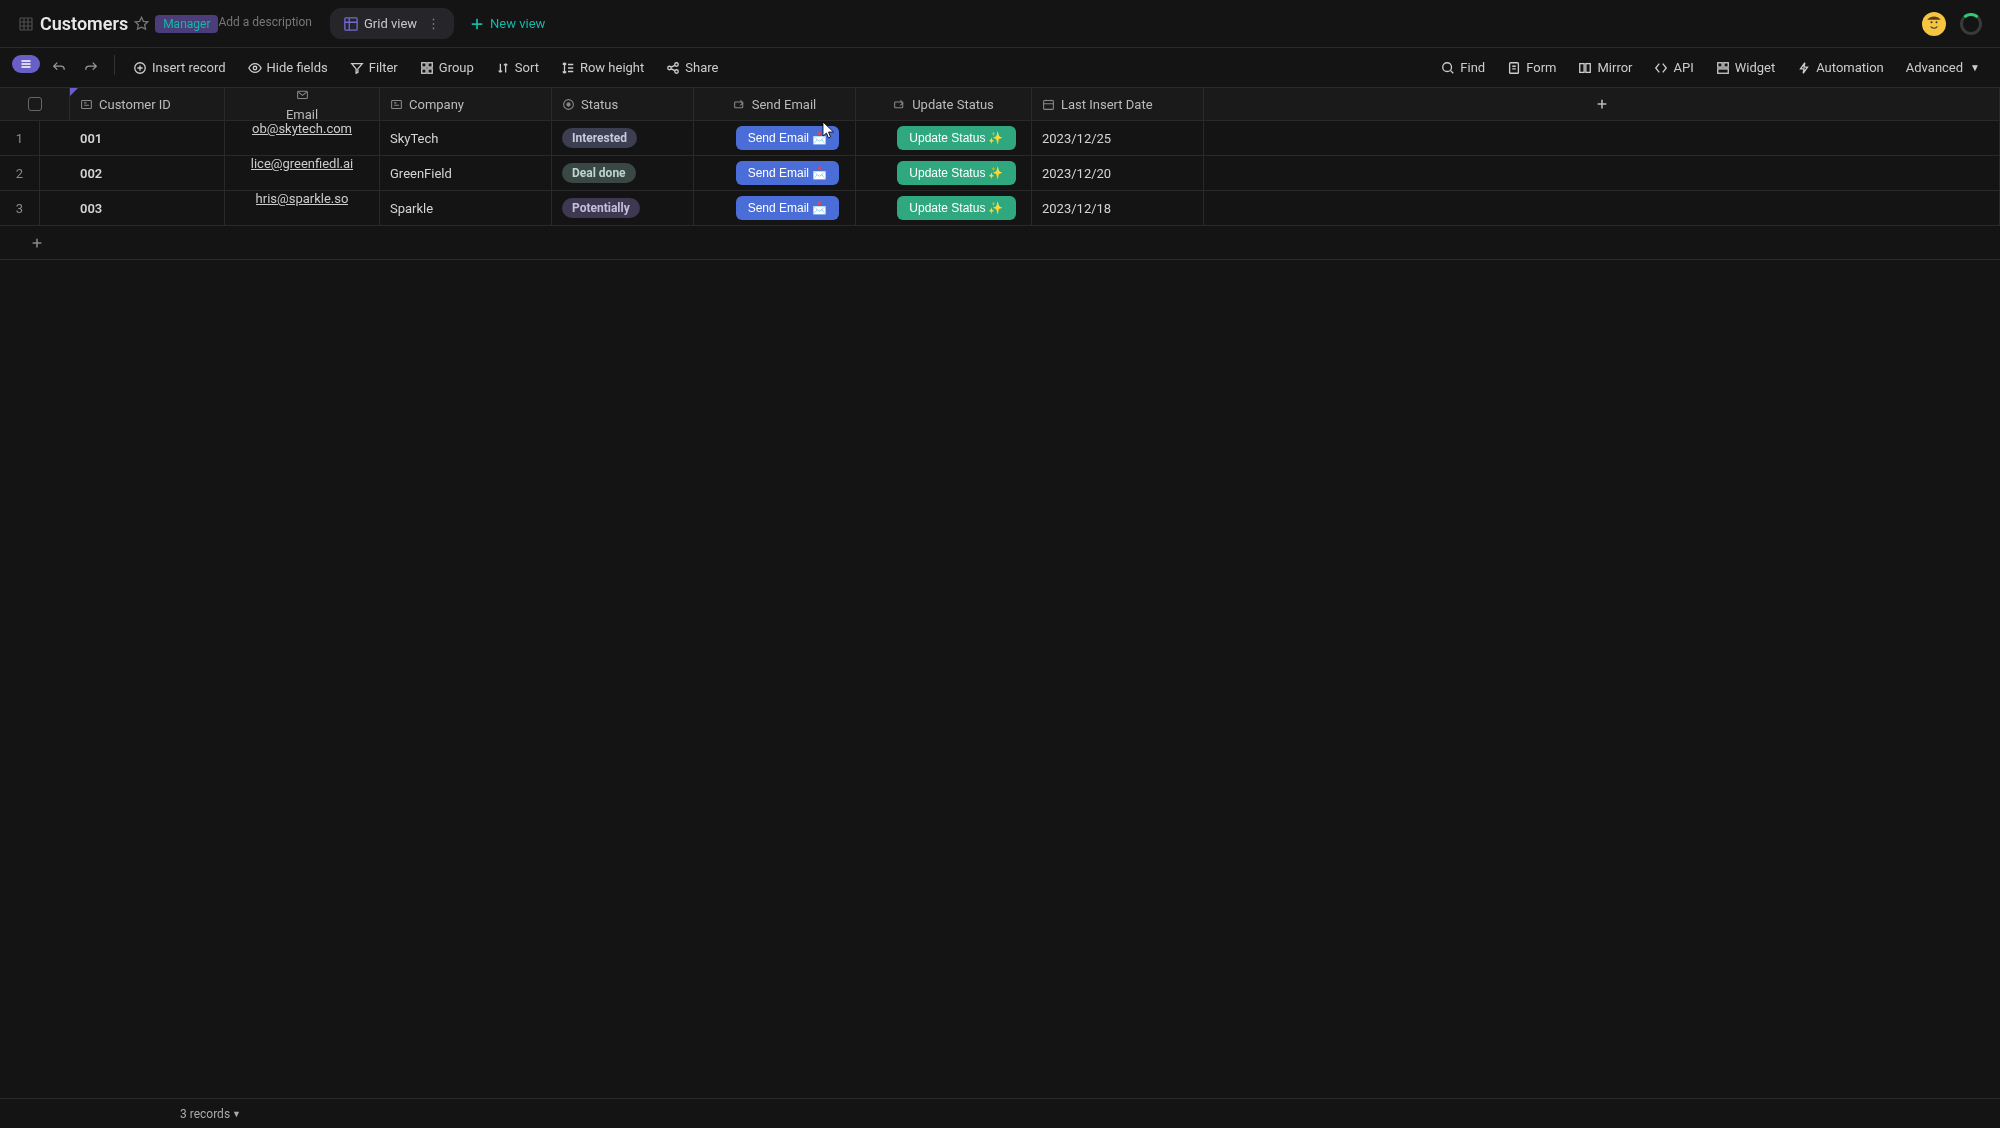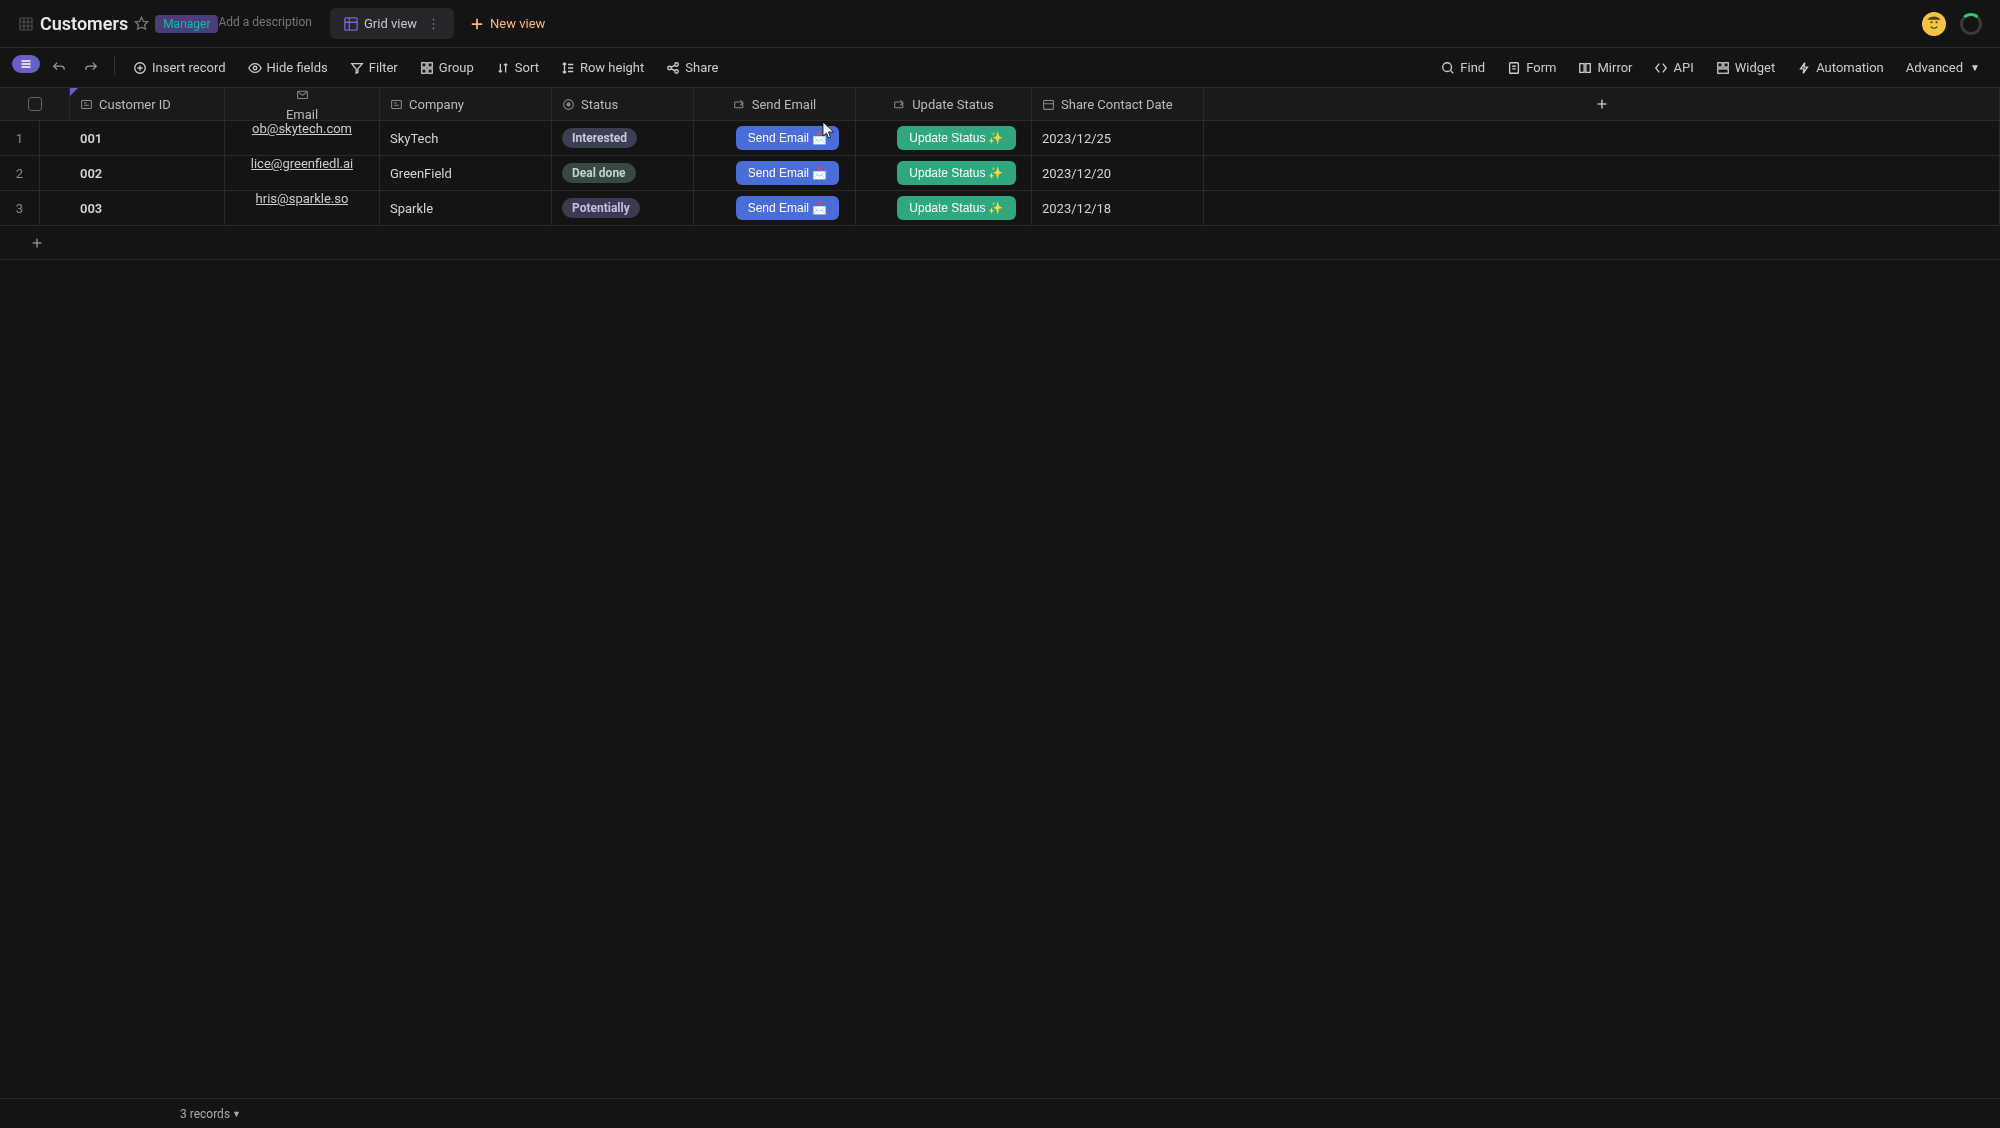--- a/index.html
+++ b/index.html
@@ -11,24 +11,24 @@
 .header-left{display:flex;align-items:center;gap:18px;}
 .title-block{display:flex;flex-direction:row;}
 .title-row{display:flex;align-items:center;gap:6px;}
 .title-row .grid-icon{color:#888;}
 .title-text{font-size:18px;font-weight:600;color:#e8e8e8;}
 .star{color:#777;}
 .badge{background:#4a3d7a;color:#14b8a6;padding:2px 8px;border-radius:4px;font-size:12px;}
 .desc{color:#777;font-size:12px;margin-top:2px;cursor:text;}
 
 .view-tabs{display:flex;align-items:center;gap:4px;}
-.view-tab{display:flex;align-items:center;gap:6px;padding:8px 14px;border-radius:6px;background:#262529;color:#c8c8c8;cursor:pointer;}
+.view-tab{display:flex;align-items:center;gap:6px;padding:8px 14px;border-radius:11px;background:#262529;color:#c8c8c8;cursor:pointer;}
 .view-tab .icon{color:#7269d4;}
 .view-tab .menu-dots{color:#888;margin-left:4px;}
-.new-view{display:flex;align-items:center;gap:6px;padding:8px 12px;color:#fdba74;cursor:pointer;}
+.new-view{display:flex;align-items:center;gap:6px;padding:8px 12px;color:#14b8a6;cursor:pointer;}
 
 .header-right{display:flex;align-items:center;gap:14px;}
 .avatar{width:24px;height:24px;border-radius:50%;background:#f5c542;display:flex;align-items:center;justify-content:center;}
 .loading{width:22px;height:22px;border:3px solid #3a3a3a;border-top-color:#2ecc71;border-radius:50%;}
 
 
 .toolbar{display:flex;align-items:center;justify-content:space-between;height:40px;padding:0 12px;border-bottom:1px solid #2a2a2a;}
 .toolbar-left,.toolbar-right{display:flex;align-items:flex-start;gap:6px;}
 .tool-btn{display:flex;align-items:center;gap:5px;padding:5px 8px;border-radius:4px;color:#ccc;cursor:pointer;}
 .tool-icon-only{padding:5px 6px;cursor:pointer;color:#999;}
@@ -313,21 +313,21 @@
             </span>
           <span>Update Status</span>
         </div>
         <div class="cell c-date">
           <span class="col-icon">
               <svg width="13" height="13" viewBox="0 0 16 16" fill="none" stroke="currentColor" stroke-width="1.3">
                 <rect x="2" y="3" width="12" height="11" rx="1"></rect>
                 <path d="M2 7h12M5 2v2M11 2v2"></path>
               </svg>
             </span>
-          <span>Share Contact Date</span>
+          <span>Last Insert Date</span>
         </div>
         <div class="cell c-add">
           <svg width="14" height="14" viewBox="0 0 16 16" stroke="currentColor" stroke-width="1.8">
               <path d="M8 3v10M3 8h10"></path>
             </svg>
         </div>
       </div>
 
       <div id="rows-container">
           <div class="row">

